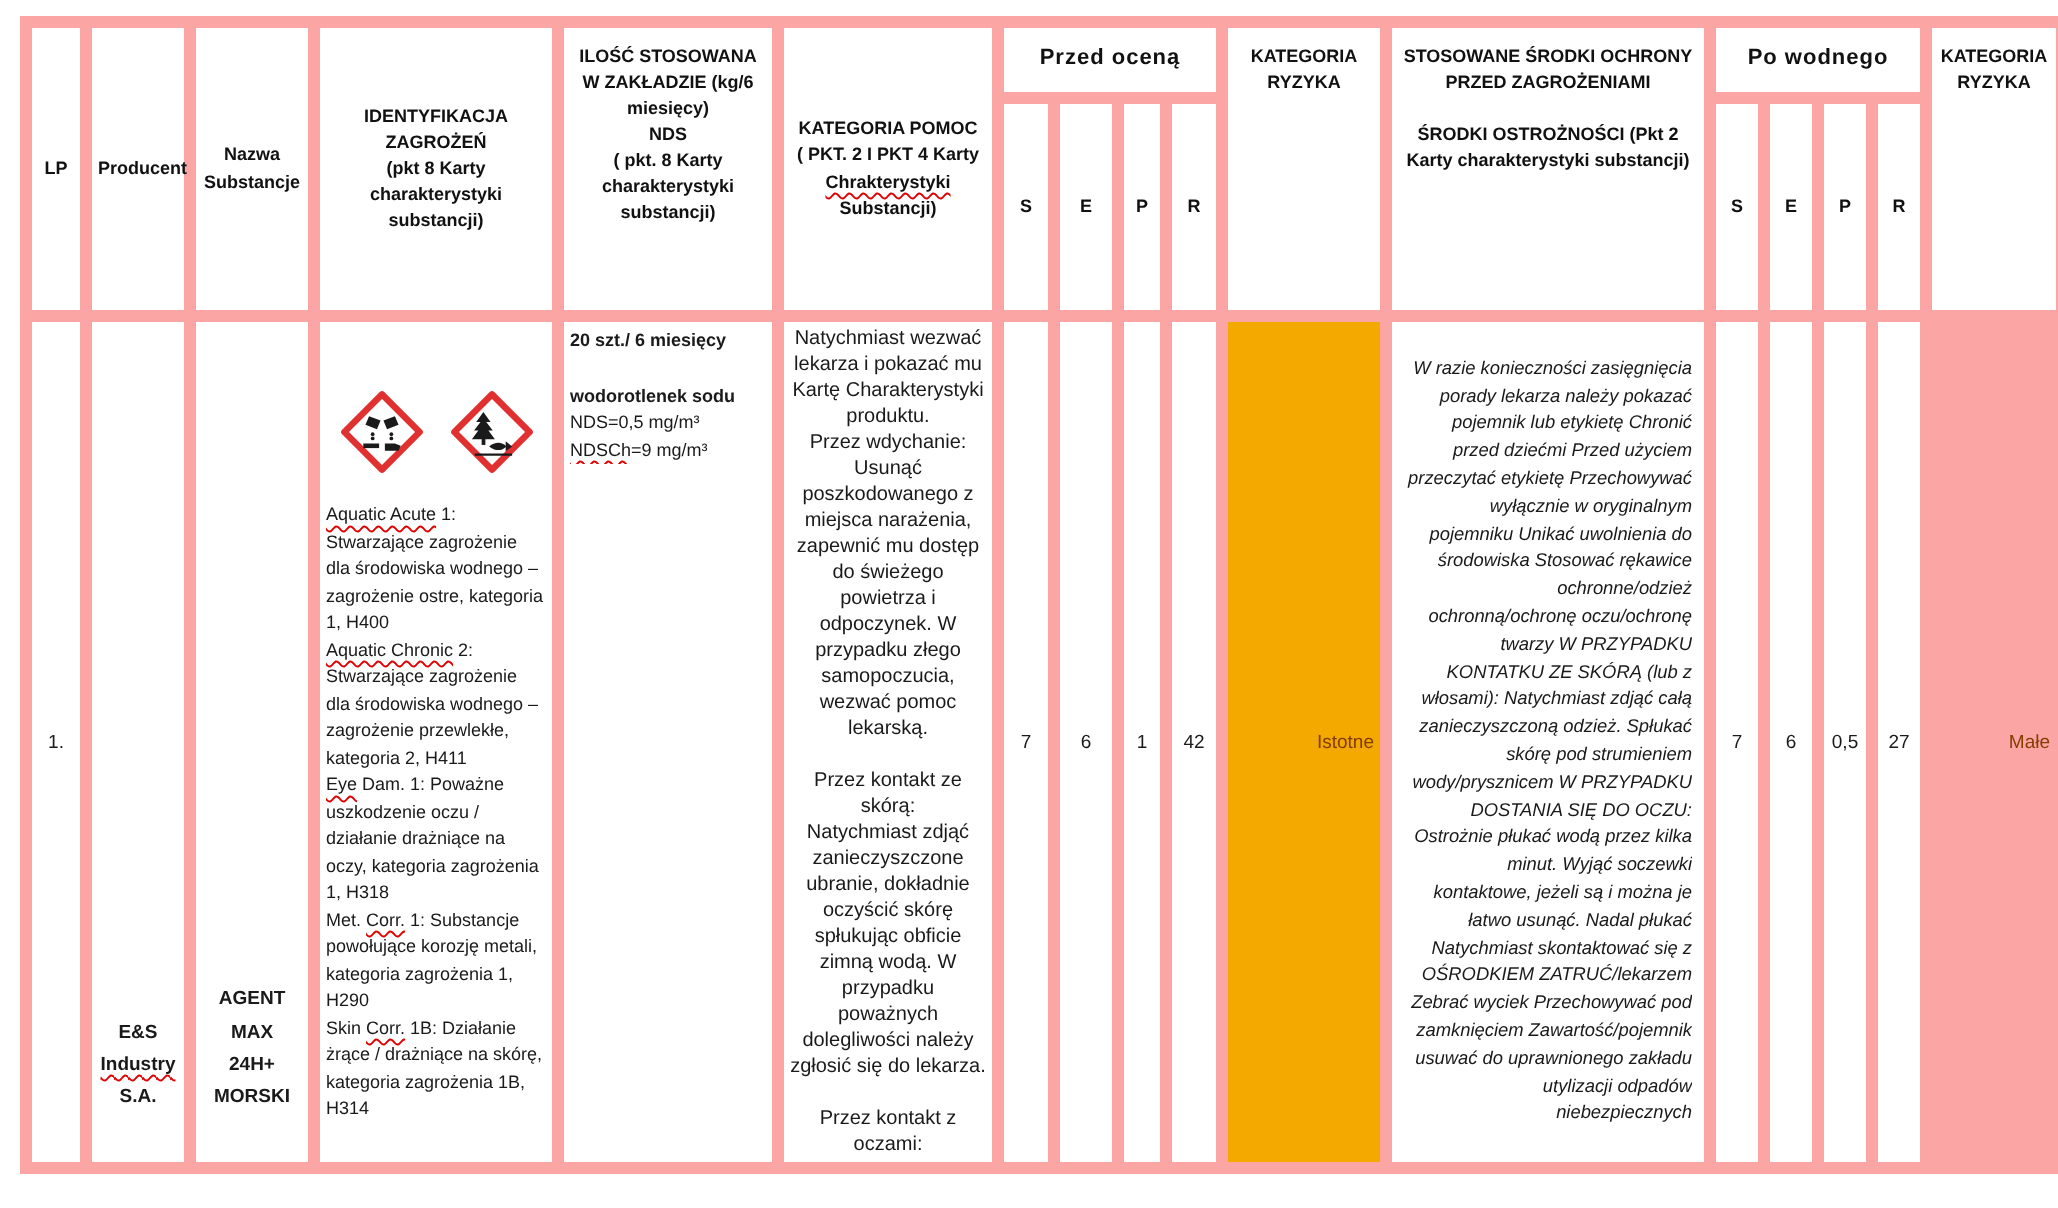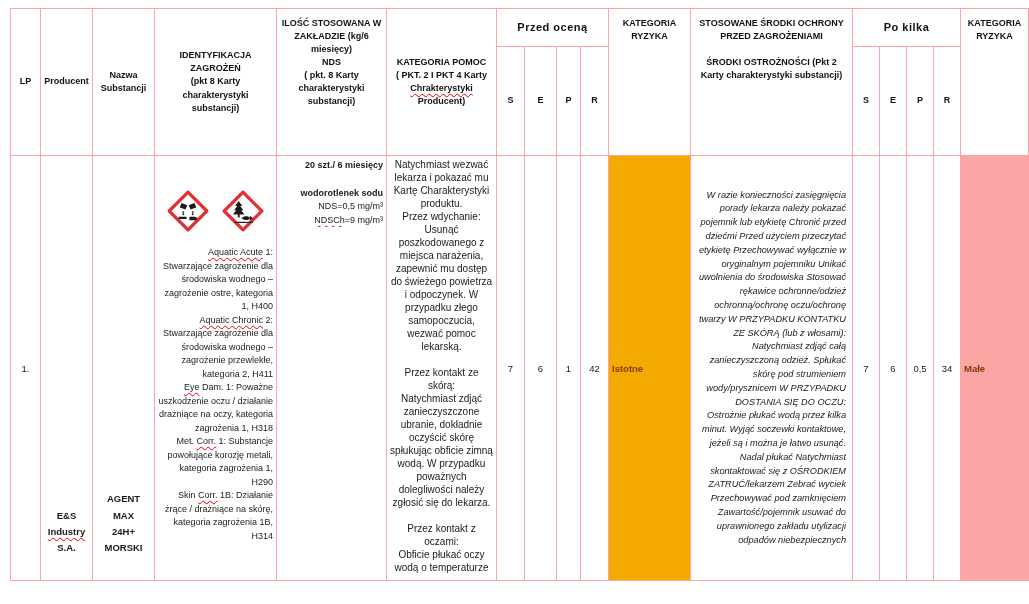--- a/index.html
+++ b/index.html
@@ -1,37 +1,37 @@
 <!DOCTYPE html>
 <html><head>
 <meta charset="utf-8">
 <style>
   html,body{margin:0;padding:0;background:#ffffff;}
   body{width:1029px;height:604px;overflow:hidden;font-family:"Liberation Sans",sans-serif;color:#1a1a1a;}
   .sheet{position:relative;width:1029px;height:604px;background:#fff;}
   table.haz{position:absolute;left:10px;top:8px;width:1003px;border-collapse:collapse;table-layout:fixed;background:#fff;}
-  th,td{border:1px solid #fca5a5;padding:2px 3px;box-sizing:border-box;}
+  th,td{border:6px solid #fca5a5;padding:2px 3px;box-sizing:border-box;}
   th{font-size:9px;font-weight:bold;text-align:center;vertical-align:middle;line-height:1.45;color:#111;}
   th.group-head{font-size:11px;letter-spacing:.5px;}
   th.top-align{vertical-align:top;padding-top:8px;}
   .pre{white-space:pre-line;}
   .sq{text-decoration:underline wavy #e00000 1px;text-underline-offset:2px;text-decoration-skip-ink:none;}
   td{font-size:9px;}
   .cell-lp{text-align:center;vertical-align:middle;font-size:9.5px;}
   .cell-producent,.cell-nazwa{vertical-align:bottom;text-align:center;font-weight:bold;padding-bottom:24px;line-height:1.7;font-size:9.5px;}
-  .cell-ident{vertical-align:top;text-align:right;padding-top:32px;line-height:1.5;}
+  .cell-ident{vertical-align:top;text-align:left;padding-top:32px;line-height:1.5;}
   .picto-row{display:flex;justify-content:center;gap:9px;margin-bottom:12px;}
   .picto{width:46px;height:46px;}
-  .cell-ilosc{vertical-align:top;text-align:right;line-height:1.5;padding-top:3px;}
+  .cell-ilosc{vertical-align:top;text-align:left;line-height:1.5;padding-top:3px;}
   .ilosc-qty,.ilosc-sub{font-weight:bold;}
   .ilosc-gap{height:14px;}
   .cell-pierwsza{vertical-align:top;text-align:center;line-height:1.3;font-size:10px;}
   .clip{max-height:416px;overflow:hidden;}
   .cell-num{text-align:center;vertical-align:middle;font-size:9.5px;}
-  .cell-risk{text-align:left;vertical-align:middle;font-weight:bold;font-size:9.5px;color:#833C00;}
+  .cell-risk{text-align:right;vertical-align:middle;font-weight:normal;font-size:9.5px;color:#833C00;}
   .risk-przed{background:#F4A900;}
   .risk-po{background:#fca5a5;}
   .cell-srodki{vertical-align:middle;font-style:italic;text-align:right;line-height:1.5;font-size:9.2px;padding-left:7px;padding-right:6px;}
 </style>
 </head>
 <body>
 
 <div class="sheet">
   <table class="haz">
     <colgroup>
@@ -50,33 +50,33 @@
       <col style="width:27px">
         <col style="width:27px">
         <col style="width:27px">
         <col style="width:27px">
       <col style="width:68px">
     </colgroup>
     <thead>
       <tr style="height:38px">
         <th rowspan="2">LP</th>
         <th rowspan="2">Producent</th>
-        <th rowspan="2">Nazwa Substancji</th>
+        <th rowspan="2">Nazwa Substancje</th>
         <th rowspan="2" class="pre">IDENTYFIKACJA ZAGROŻEŃ
 (pkt 8 Karty charakterystyki substancji)</th>
         <th rowspan="2" class="pre top-align">ILOŚĆ STOSOWANA W ZAKŁADZIE (kg/6 miesięcy)
 NDS
 ( pkt. 8 Karty charakterystyki substancji)</th>
-        <th rowspan="2"><span>KATEGORIA POMOC</span><br><span>( PKT. 2 I PKT 4 Karty </span><span class="sq">Chrakterystyki</span><br><span>Producent)</span></th>
+        <th rowspan="2"><span>KATEGORIA POMOC</span><br><span>( PKT. 2 I PKT 4 Karty </span><span class="sq">Chrakterystyki</span><br><span>Substancji)</span></th>
         <th colspan="4" class="group-head">Przed oceną</th>
         <th rowspan="2" class="pre top-align">KATEGORIA RYZYKA</th>
         <th rowspan="2" class="pre top-align">STOSOWANE ŚRODKI OCHRONY PRZED ZAGROŻENIAMI
 
 ŚRODKI OSTROŻNOŚCI (Pkt 2 Karty charakterystyki substancji)</th>
-        <th colspan="4" class="group-head">Po kilka</th>
+        <th colspan="4" class="group-head">Po wodnego</th>
         <th rowspan="2" class="pre top-align">KATEGORIA RYZYKA</th>
       </tr>
       <tr style="height:109px">
         <th>S</th>
         <th>E</th>
         <th>P</th>
         <th>R</th>
         <th>S</th>
         <th>E</th>
         <th>P</th>
@@ -146,18 +146,18 @@
         <td class="cell-num">6</td>
         <td class="cell-num">1</td>
         <td class="cell-num">42</td>
         <td class="cell-risk risk-przed">Istotne</td>
         <td class="cell-srodki">
           <div class="clip">W razie konieczności zasięgnięcia porady lekarza należy pokazać pojemnik lub etykietę Chronić przed dziećmi Przed użyciem przeczytać etykietę Przechowywać wyłącznie w oryginalnym pojemniku Unikać uwolnienia do środowiska Stosować rękawice ochronne/odzież ochronną/ochronę oczu/ochronę twarzy W PRZYPADKU KONTATKU ZE SKÓRĄ (lub z włosami): Natychmiast zdjąć całą zanieczyszczoną odzież. Spłukać skórę pod strumieniem wody/prysznicem W PRZYPADKU DOSTANIA SIĘ DO OCZU: Ostrożnie płukać wodą przez kilka minut. Wyjąć soczewki kontaktowe, jeżeli są i można je łatwo usunąć. Nadal płukać Natychmiast skontaktować się z OŚRODKIEM ZATRUĆ/lekarzem Zebrać wyciek Przechowywać pod zamknięciem Zawartość/pojemnik usuwać do uprawnionego zakładu utylizacji odpadów niebezpiecznych</div>
         </td>
         <td class="cell-num">7</td>
         <td class="cell-num">6</td>
         <td class="cell-num">0,5</td>
-        <td class="cell-num">34</td>
+        <td class="cell-num">27</td>
         <td class="cell-risk risk-po">Małe</td>
       </tr>
     </tbody>
   </table>
 </div>
 
 </body></html>

